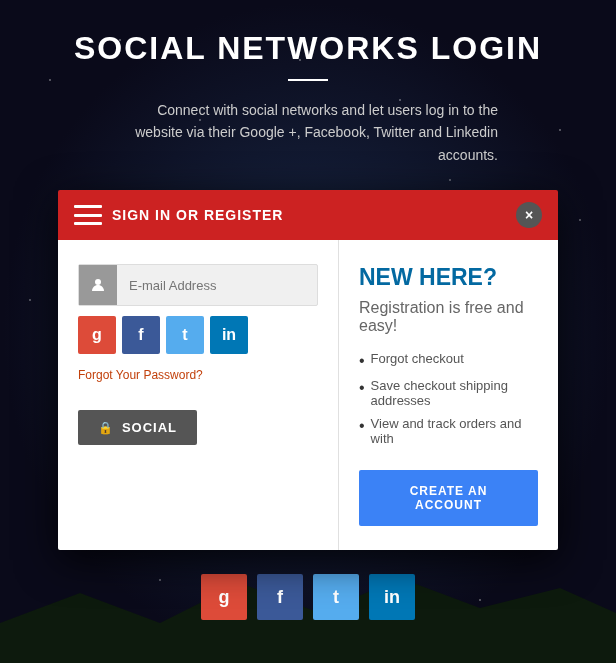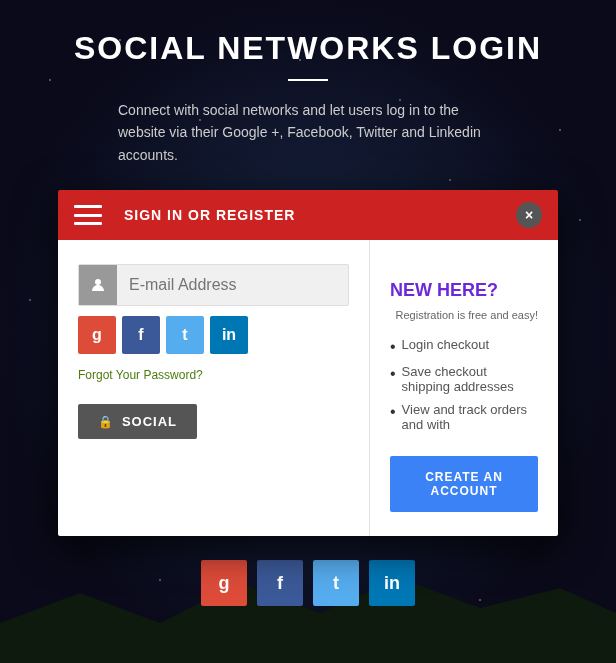--- a/index.html
+++ b/index.html
@@ -68,21 +68,21 @@
     .title-divider {
       width: 40px;
       height: 2px;
       background: #ffffff;
       margin: 0 auto 18px;
     }
 
     .page-description {
       color: #cccccc;
       font-size: 14px;
-      text-align: left;
+      text-align: right;
       line-height: 1.6;
       max-width: 380px;
       margin-bottom: 24px;
     }
 
     
     .modal {
       width: 500px;
       background: #1a1a1a;
       border-radius: 2px;
@@ -95,21 +95,21 @@
       background: #cc2222;
       padding: 12px 16px;
       display: flex;
       align-items: center;
       justify-content: space-between;
     }
 
     .modal-header-left {
       display: flex;
       align-items: center;
-      gap: 22px;
+      gap: 10px;
     }
 
     .header-icon {
       width: 28px;
       height: 20px;
       display: flex;
       flex-direction: column;
       justify-content: space-between;
       flex-shrink: 0;
     }
@@ -173,21 +173,21 @@
       color: white;
       font-size: 14px;
       flex-shrink: 0;
     }
 
     .input-group input {
       flex: 1;
       border: none;
       background: transparent;
       padding: 10px 12px;
-      font-size: 16px;
+      font-size: 13px;
       color: #000000;
       outline: none;
     }
 
     .social-label {
       font-size: 12px;
       color: #666;
       margin: 12px 0 8px;
     }
 
@@ -211,23 +211,23 @@
       font-weight: bold;
     }
 
     .social-btn.google { background: #dd4b39; }
     .social-btn.facebook { background: #3b5998; }
     .social-btn.twitter { background: #55acee; }
     .social-btn.linkedin { background: #0077b5; }
 
     .forgot-link {
       font-size: 12px;
-      color: #4d7c0f;
-      cursor: pointer;
-      margin-bottom: 22px;
+      color: #c2410c;
+      cursor: pointer;
+      margin-bottom: 28px;
       display: block;
       text-decoration: none;
     }
 
     .login-btn {
       background: #555;
       color: white;
       border: none;
       padding: 10px 20px;
       font-size: 13px;
@@ -244,32 +244,30 @@
       font-size: 12px;
     }
 
     
     .right-panel {
       width: 220px;
       padding: 24px 20px;
     }
 
     .new-here-title {
-      font-size: 18px;
-      font-weight: bold;
-      color: #6d28d9;
+      font-size: 23px;
+      font-weight: bold;
+      color: #0369a1;
       margin-bottom: 8px;
-      margin-top: 16px;
     }
 
     .registration-text {
-      font-size: 11px;
+      font-size: 16px;
       color: #666;
       margin-bottom: 16px;
-      text-align: right;
     }
 
     .benefits-list {
       list-style: none;
       margin-bottom: 24px;
     }
 
     .benefits-list li {
       font-size: 13px;
       color: #555;
@@ -376,21 +374,21 @@
           <span>SOCIAL</span>
         </button>
       </div>
 
       <div class="right-panel">
         <h2 class="new-here-title">NEW HERE?</h2>
         <p class="registration-text">Registration is free and easy!</p>
         <ul class="benefits-list">
           <li>
             <span class="bullet">•</span>
-            <span>Login checkout</span>
+            <span>Forgot checkout</span>
           </li>
           <li>
             <span class="bullet">•</span>
             <span>Save checkout shipping addresses</span>
           </li>
           <li>
             <span class="bullet">•</span>
             <span>View and track orders and with</span>
           </li>
         </ul>

